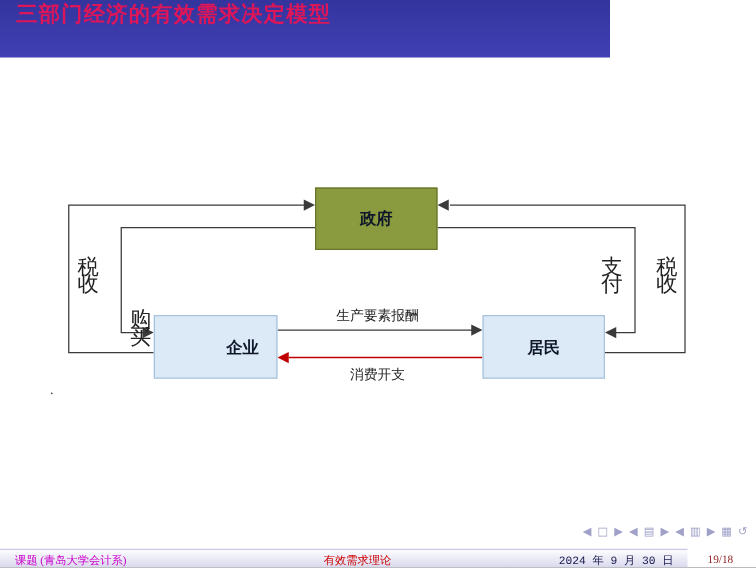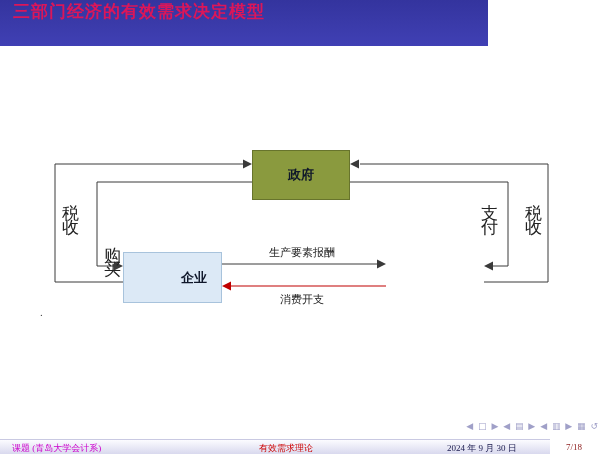--- a/index.html
+++ b/index.html
@@ -42,21 +42,21 @@
     position:absolute;right:6px;top:421px;font-size:9px;color:#a0a0c8;
     letter-spacing:1px;font-family:"DejaVu Sans",sans-serif;
   }
   #footline{
     position:absolute;left:0;bottom:0;width:550px;height:15px;
     background:linear-gradient(to bottom,#fcfcff,#d9d9ee);
     border-top:1px solid #c9c9e2;box-sizing:border-box;font-size:9px;
   }
   #footline .author{position:absolute;left:12px;top:2px;color:#cc00cc;}
   #footline .stitle{position:absolute;left:0;right:0;top:2px;text-align:center;color:#cc0000;padding-left:22px;}
-  #footline .date{position:absolute;left:447px;top:2px;color:#1a1a4e;}
+  #footline .date{position:absolute;left:447px;top:2px;color:#1a1a4e;font-family:Liberation Mono, monospace;}
   #footline .page{position:absolute;left:566px;top:2px;color:#8b1a1a;}
 </style>
 </head>
 <body>
 
 <div id="slide">
 
   <div id="frametitle">
     <div class="t">三部门经济的有效需求决定模型</div>
   </div>
@@ -81,31 +81,34 @@
     <line x1="386" y1="286" x2="231" y2="286" stroke="#c00000" stroke-width="1.2"></line>
     <polygon points="222,286 231,281.5 231,290.5" fill="#c00000"></polygon>
   </svg>
 
   <div class="node" id="node-government">
     <span>政府</span>
   </div>
   <div class="node" id="node-enterprise">
     <span>企业</span>
   </div>
+  <div class="node" id="node-resident">
+    <span>居民</span>
+  </div>
 
   <div class="vlabel" id="label-tax-left">税收</div>
   <div class="vlabel" id="label-purchase">购买</div>
   <div class="vlabel" id="label-payment">支付</div>
   <div class="vlabel" id="label-tax-right">税收</div>
   <div class="hlabel" id="label-factor">生产要素报酬</div>
   <div class="hlabel" id="label-consumption">消费开支</div>
   <div id="stray-dot">.</div>
 
   <div id="navbar">◀ □ ▶ ◀ ▤ ▶ ◀ ▥ ▶ ▦ ↺</div>
 
   <div id="footline">
     <span class="author">课题 (青岛大学会计系)</span>
     <span class="stitle">有效需求理论</span>
     <span class="date">2024 年 9 月 30 日</span>
-    <span class="page">7/18</span>
+    <span class="page">19/18</span>
   </div>
 
 </div>
 
 </body></html>

